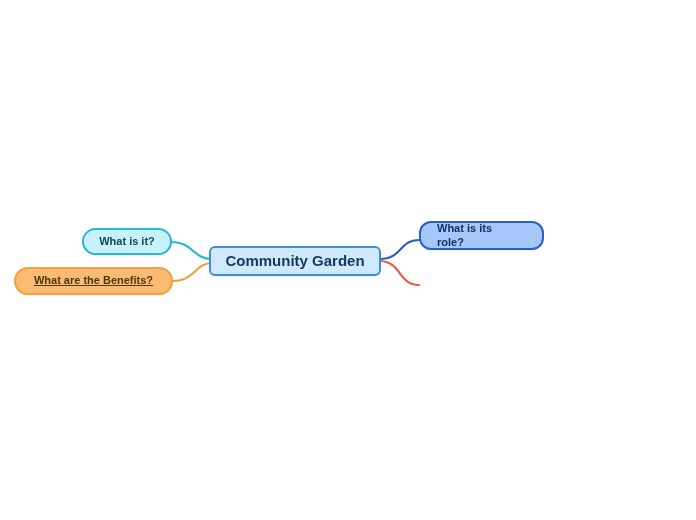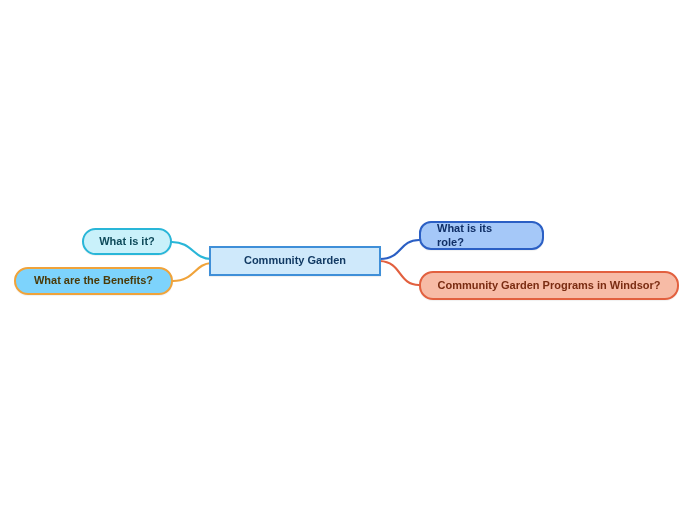--- a/index.html
+++ b/index.html
@@ -40,22 +40,22 @@
     line-height: 1.2;
     cursor: pointer;
     background: #eee;
     box-shadow: 0 1px 1px rgba(0,0,0,0.06);
   }
   .node-root {
     left: 209px;
     top: 246px;
     width: 172px;
     height: 30px;
-    border-radius: 0;
-    font-size: 11px;
+    border-radius: 6px;
+    font-size: 15px;
   }
   .node-what-is-it {
     left: 82px;
     top: 228px;
     width: 90px;
     height: 27px;
     border-radius: 14px;
   }
   .node-benefits {
     left: 14px;
@@ -99,25 +99,22 @@
   </svg>
 
   <div class="node node-root" style="background: rgb(207, 233, 251); border-color: rgb(63, 143, 216); color: rgb(18, 58, 99);">
     <span class="node-label">Community Garden</span>
   </div>
 
   <div class="node node-what-is-it" style="background: rgb(201, 241, 250); border-color: rgb(41, 182, 216); color: rgb(14, 74, 90);">
     <span class="node-label">What is it?</span>
   </div>
 
-  <div class="node node-benefits" style="background: #7dd3fc; border-color: rgb(240, 163, 58); color: rgb(74, 58, 8);">
+  <div class="node node-benefits" style="background: #fdba74; border-color: rgb(240, 163, 58); color: rgb(74, 58, 8); text-decoration: underline;">
     <span class="node-label">What are the Benefits?</span>
   </div>
 
   <div class="node node-role" style="background: rgb(165, 200, 248); border-color: rgb(43, 95, 196); color: rgb(16, 47, 102);">
     <span class="node-label">What is its role?</span>
   </div>
 
-  <div class="node node-windsor" style="background: rgb(247, 187, 166); border-color: rgb(226, 96, 63); color: rgb(122, 44, 18);">
-    <span class="node-label">Community Garden Programs in Windsor?</span>
-  </div>
 
 </div>
 
 </body></html>

